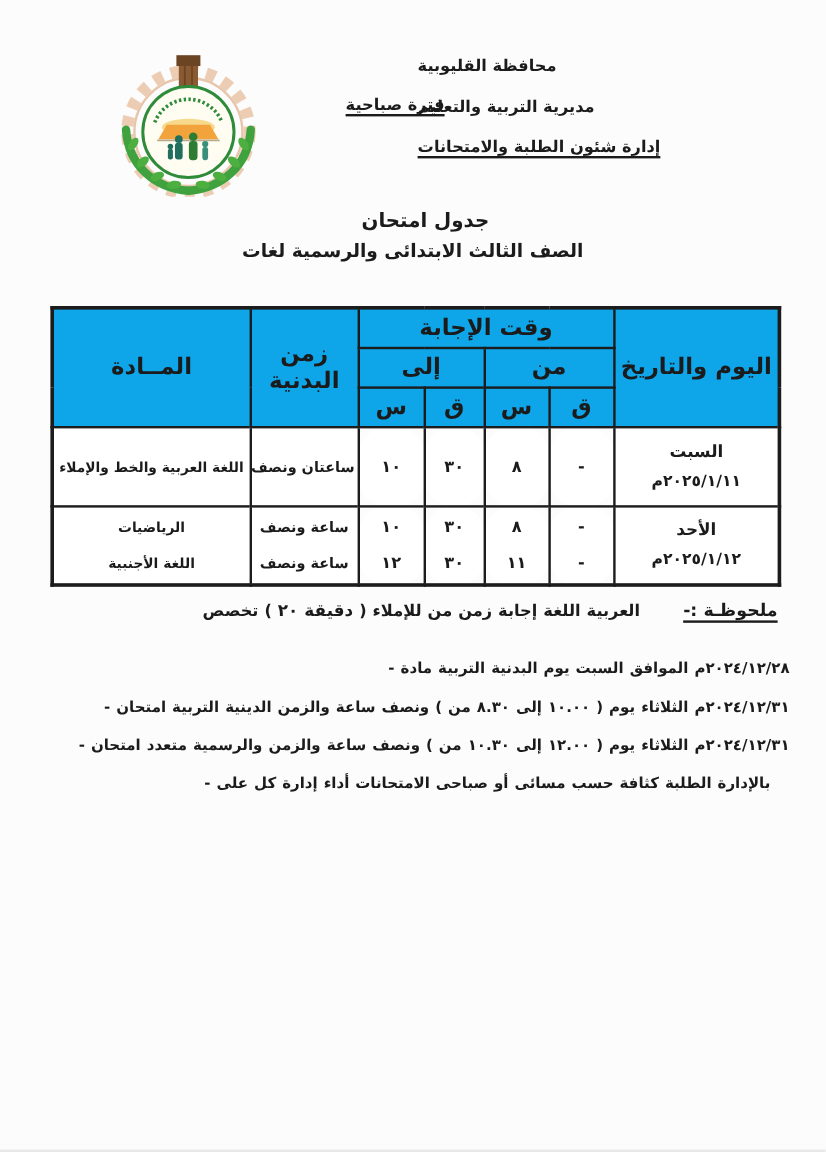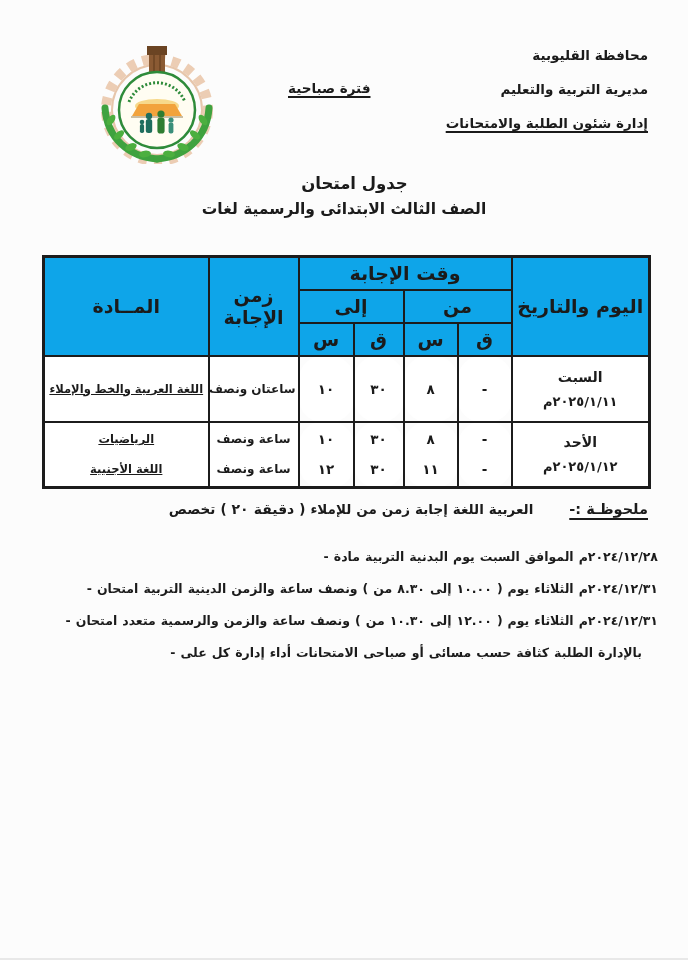--- a/index.html
+++ b/index.html
@@ -7,21 +7,21 @@
     width:688px;height:960px;position:relative;overflow:hidden;
     background:#fbfbfb;
     font-family:"DejaVu Sans",sans-serif;
     color:#1b1b1b;font-weight:bold;
   }
   .page{position:absolute;inset:0;background:#fcfcfc;border-bottom:2px solid #e8e8e8;}
 
   
   .org-block{
     position:absolute;top:38px;right:40px;width:300px;
-    text-align:right;direction:rtl;
+    text-align:left;direction:rtl;
   }
   .org-line{font-size:13.5px;line-height:34px;white-space:nowrap;}
   .org-line.underlined{text-decoration:underline;text-decoration-thickness:2px;text-underline-offset:3px;}
   .period{
     position:absolute;top:80px;left:288px;
     font-size:13.5px;direction:rtl;white-space:nowrap;
     text-decoration:underline;text-decoration-thickness:2px;text-underline-offset:3px;
   }
   .logo-wrap{position:absolute;top:40px;left:93px;width:132px;height:124px;}
 
@@ -41,21 +41,21 @@
     border:2px solid #1c1c1c;padding:0 2px;text-align:center;vertical-align:middle;
   }
   table.sched th{background:#0ea5e9;font-size:19px;font-weight:bold;text-align:center;}
   table.sched td{background:#ffffff;}
   tr.hrow{height:33px;}
   tr.drow{height:66px;}
   .day-name{font-size:14px;line-height:26px;}
   .day-date{font-size:13px;line-height:24px;}
   .num-cell{font-size:13.5px;border-radius:23px;}
   .dur-cell{font-size:12px;white-space:nowrap;}
-  .subj-cell{font-size:11.5px;white-space:nowrap;text-decoration:underline;}
+  .subj-cell{font-size:11.5px;white-space:nowrap;}
   .two-line div{line-height:30px;height:30px;}
 
   
   .note-line{
     position:absolute;top:494px;left:42px;right:40px;height:30px;
     display:flex;direction:rtl;align-items:center;
   }
   .note-label{
     font-size:14.5px;white-space:nowrap;
     text-decoration:underline;text-decoration-thickness:2px;text-underline-offset:4px;
@@ -147,21 +147,21 @@
         <col style="width:54px">
       <col style="width:50px">
         <col style="width:55px">
         <col style="width:90px">
         <col style="width:165px">
     </colgroup>
     <tbody>
         <tr class="hrow">
       <th rowspan="3">اليوم والتاريخ</th>
       <th colspan="4">وقت الإجابة</th>
-      <th rowspan="3">زمن الإجابة</th>
+      <th rowspan="3">زمن البدنية</th>
       <th rowspan="3">المــادة</th>
     </tr>
     <tr class="hrow">
       <th colspan="2">من</th>
       <th colspan="2">إلى</th>
     </tr>
     <tr class="hrow">
       <th>ق</th>
       <th>س</th>
       <th>ق</th>

